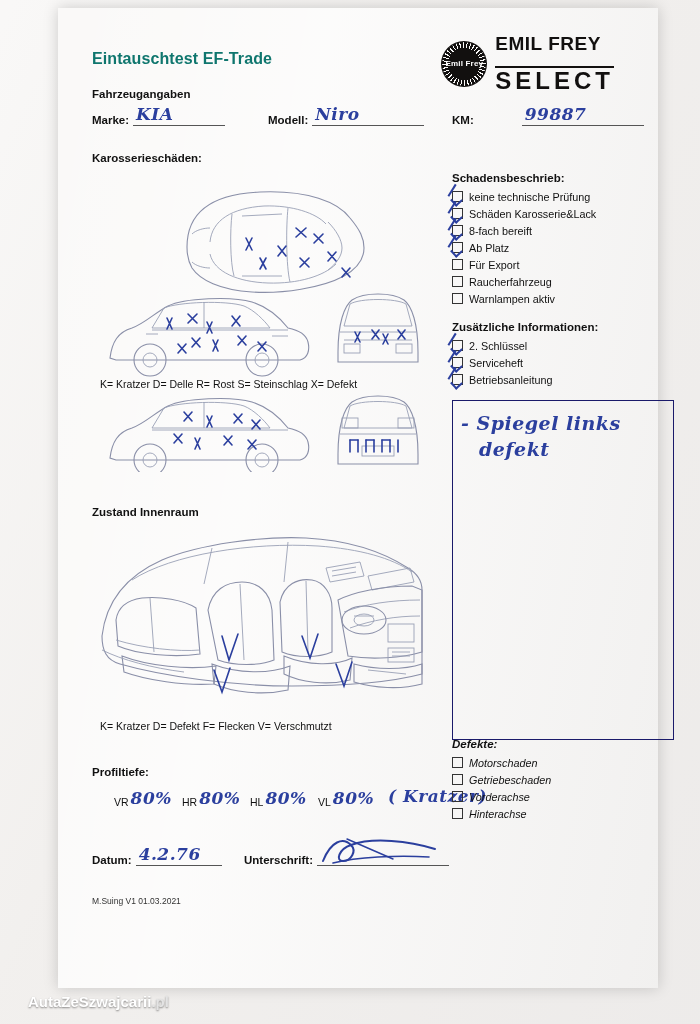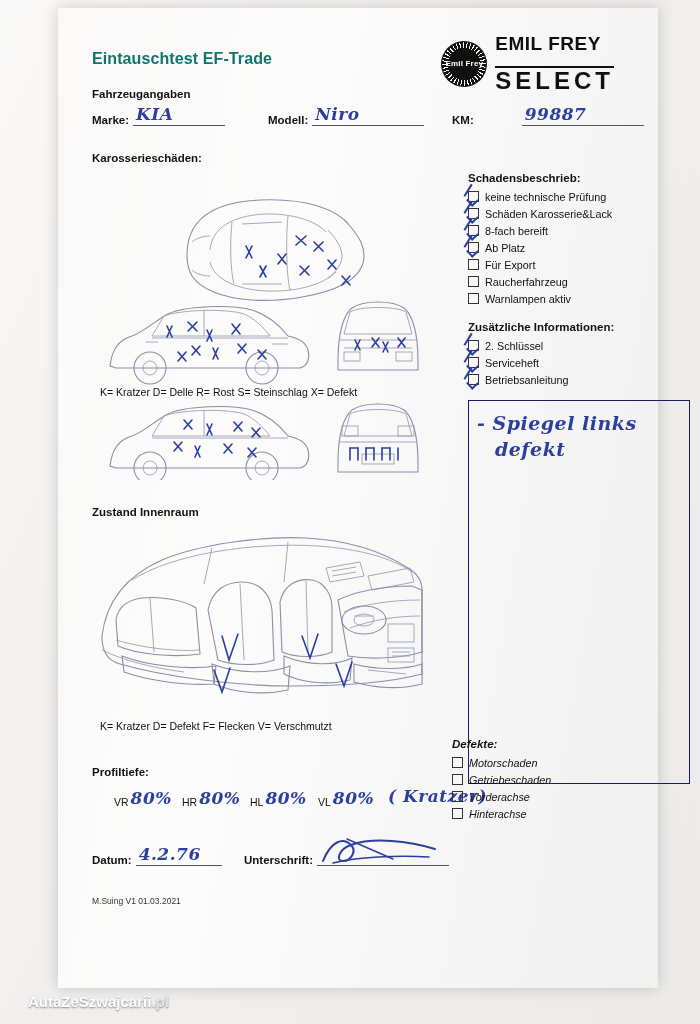--- a/index.html
+++ b/index.html
@@ -153,33 +153,33 @@
   .f-km .line { width: 122px; }
 
   
   .damage-wrap {
     position: relative;
     margin-top: 8px;
     height: 320px;
   }
   .drawings {
     position: absolute;
-    left: 0; top: 8px;
+    left: 0; top: 0;
     width: 330px;
     height: 300px;
   }
   .legend {
     font-size: 10.5px;
     color: #111;
   }
 
   
   .right-col {
     position: absolute;
-    left: 376px;
+    left: 360px;
     top: 0;
     width: 222px;
   }
   .ck-title {
     font-size: 11.5px;
     font-weight: bold;
     color: #111;
     margin-bottom: 4px;
   }
   .ck-item {
@@ -212,21 +212,21 @@
     left: -1px; top: 4px;
     width: 7px; height: 7px;
     border-bottom: 2px solid #2b3f9e;
     border-left: 2px solid #2b3f9e;
     transform: rotate(-42deg);
   }
 
   .notes-box {
     margin-top: 12px;
     border: 1.5px solid #1a1a6a;
-    height: 384px;
+    height: 340px;
     position: relative;
     padding: 10px 8px;
     box-sizing: border-box;
   }
   .notes-box .hw {
     font-size: 19px;
     line-height: 1.35;
     font-style: italic;
   }
   .note-l2 { margin-left: 18px; }

